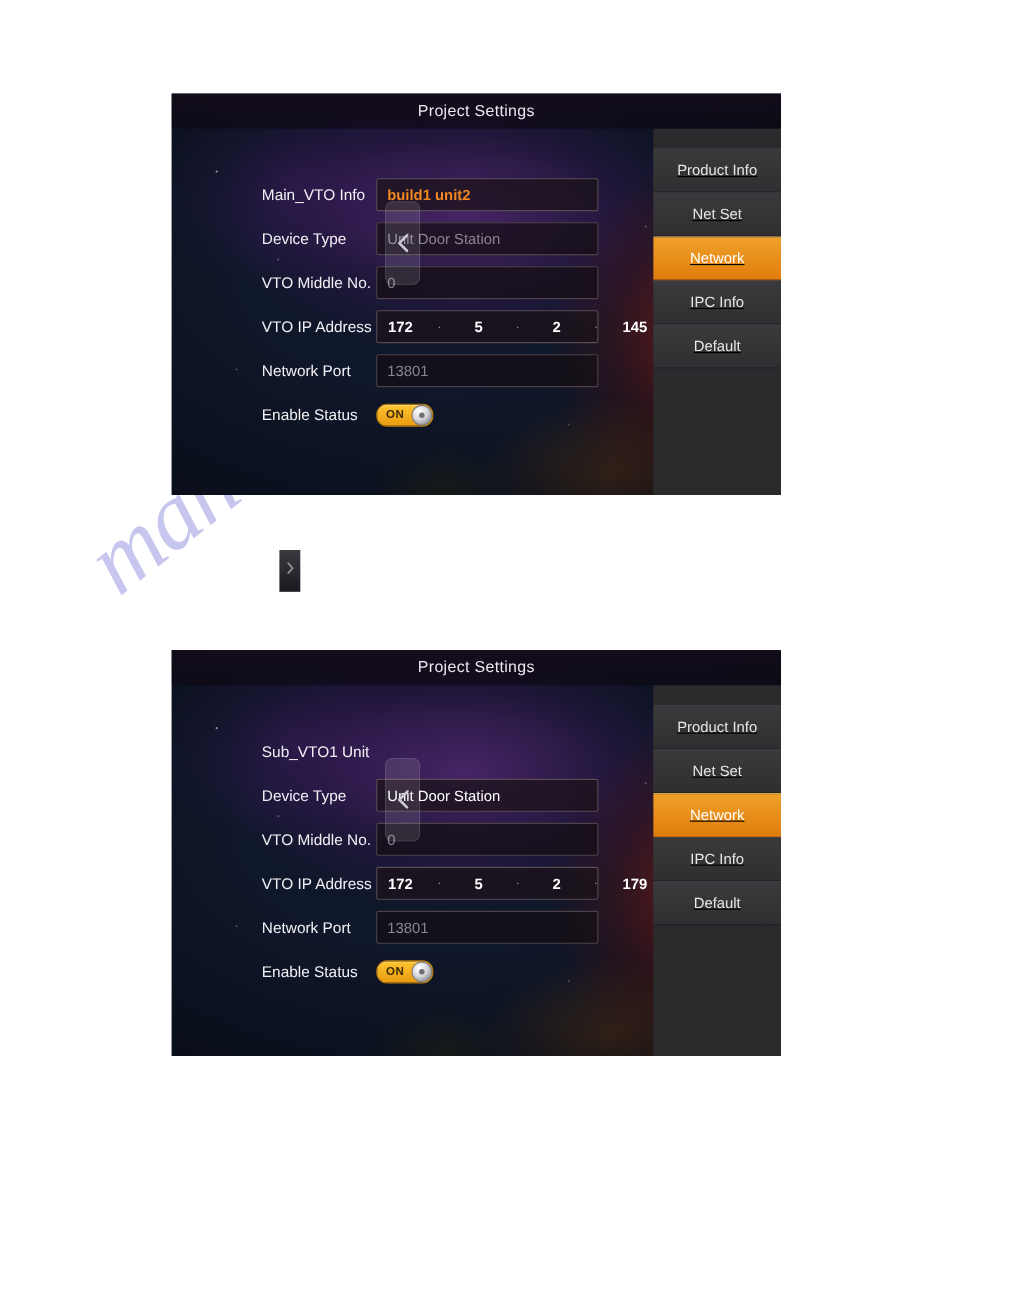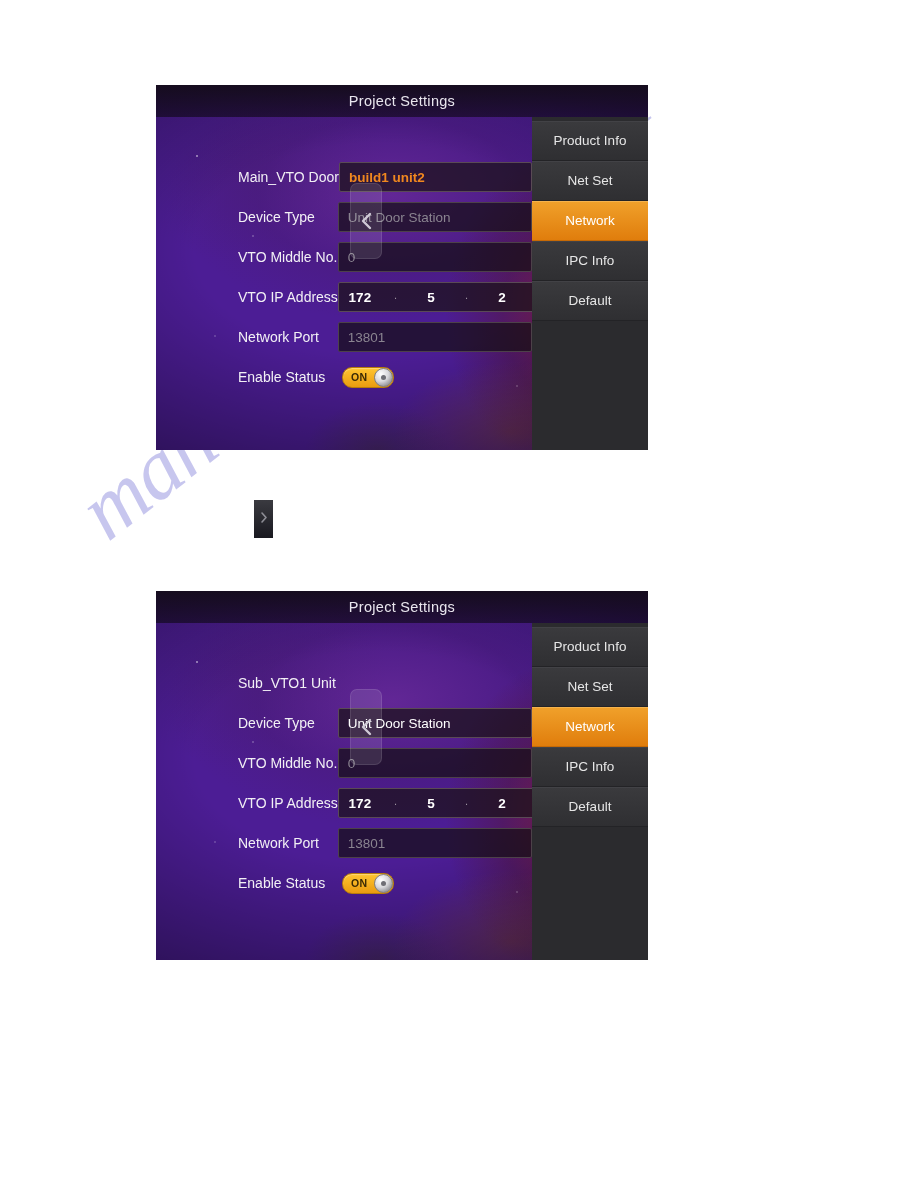--- a/index.html
+++ b/index.html
@@ -31,22 +31,22 @@
     transform-origin: 0 50%;
     letter-spacing: -1px;
     pointer-events: none;
     user-select: none;
   }
 
   
   .panel {
     position: absolute;
     left: 156px;
-    width: 492px;
-    background: #4c1d95;
+    width: 554px;
+    background: #0f172a;
     overflow: hidden;
   }
   #panel-1 { top: 85px;  height: 365px; }
   #panel-2 { top: 591px; height: 369px; }
 
   
   .bg-layer { position: absolute; inset: 0; pointer-events: none; }
   .bg-purple {
     background:
       radial-gradient(ellipse 300px 170px at 48% 30%, rgba(116,47,150,0.55) 0%, rgba(74,25,102,0.30) 45%, rgba(0,0,0,0) 75%),
@@ -92,22 +92,23 @@
 
   
   .sidemenu {
     position: absolute;
     right: 0;
     top: 32px;
     bottom: 0;
     width: 116px;
     background: #2b2b2e;
     z-index: 6;
-    padding-top: 4px;
+    padding-top: 18px;
     box-sizing: border-box;
+    text-decoration: underline;
   }
   .menu-item {
     height: 38px;
     line-height: 38px;
     text-align: center;
     color: #e6e6e6;
     font-size: 13.5px;
     background: linear-gradient(180deg, #3a3a3d 0%, #2f2f32 100%);
     border-bottom: 1px solid #232326;
     border-top: 1px solid #424246;
@@ -295,21 +296,21 @@
     <div class="menu-item"><span>Product Info</span></div>
     <div class="menu-item"><span>Net Set</span></div>
     <div class="menu-item active"><span>Network</span></div>
     <div class="menu-item"><span>IPC Info</span></div>
     <div class="menu-item"><span>Default</span></div>
   </div>
 
   <div class="form">
 
     <div class="row" style="top:44px;">
-      <div class="label">Main_VTO Door</div>
+      <div class="label">Main_VTO Info</div>
       <div class="field accent">build1 unit2</div>
     </div>
 
     <div class="row" style="top:84px;">
       <div class="label">Device Type</div>
       <div class="field disabled">Unit Door Station</div>
     </div>
 
     <div class="row" style="top:124px;">
       <div class="label">VTO Middle No.</div>

